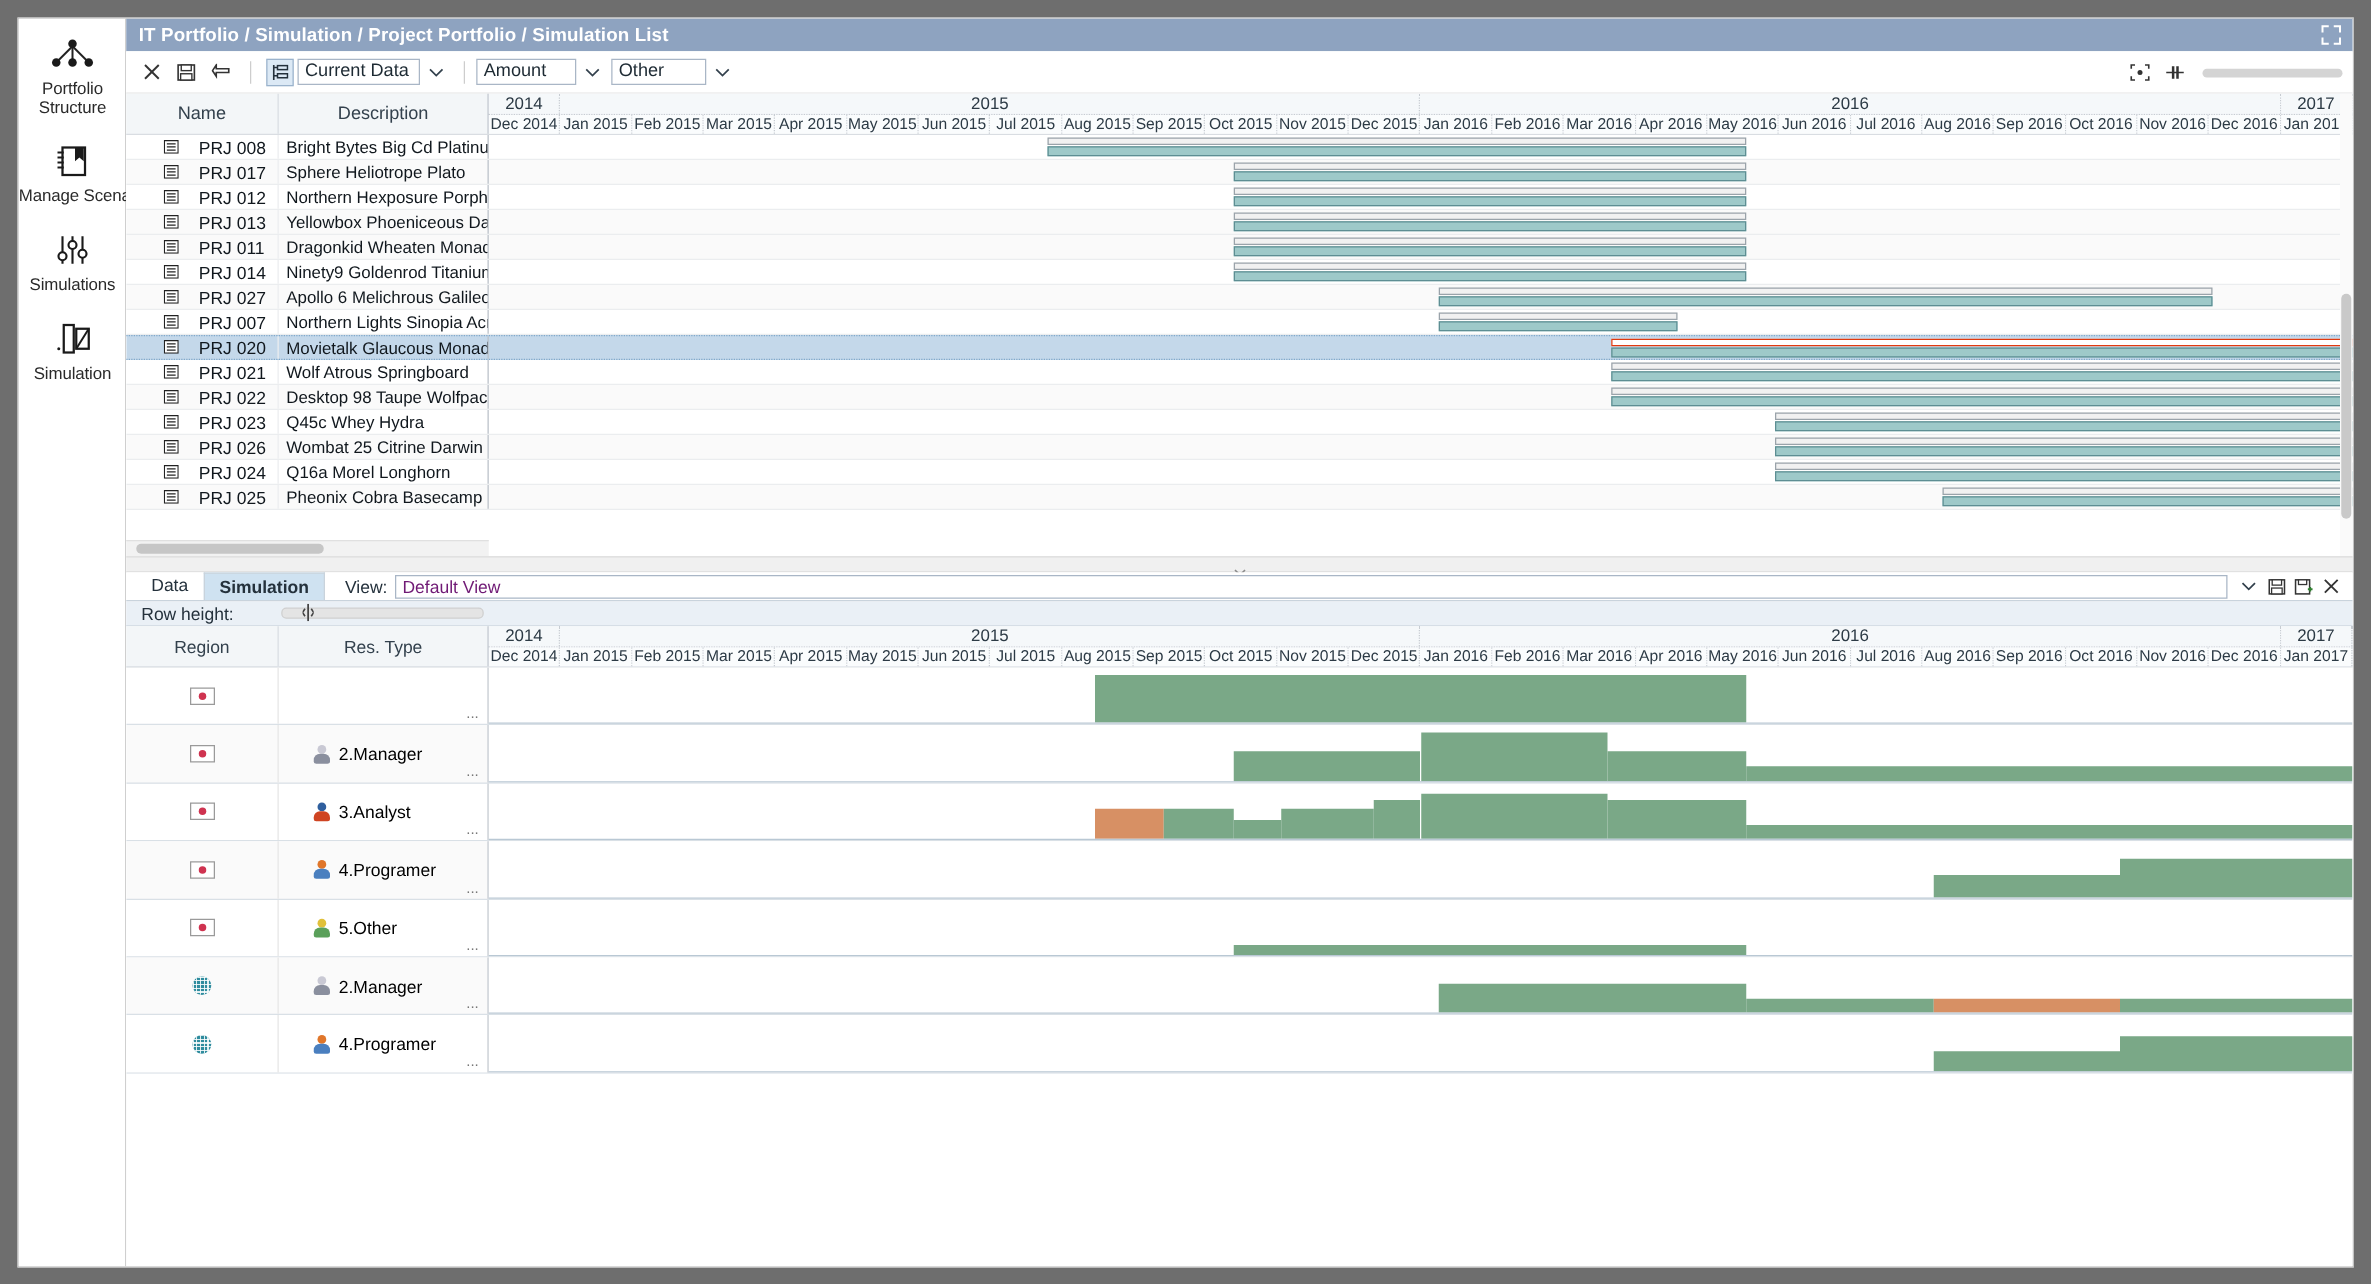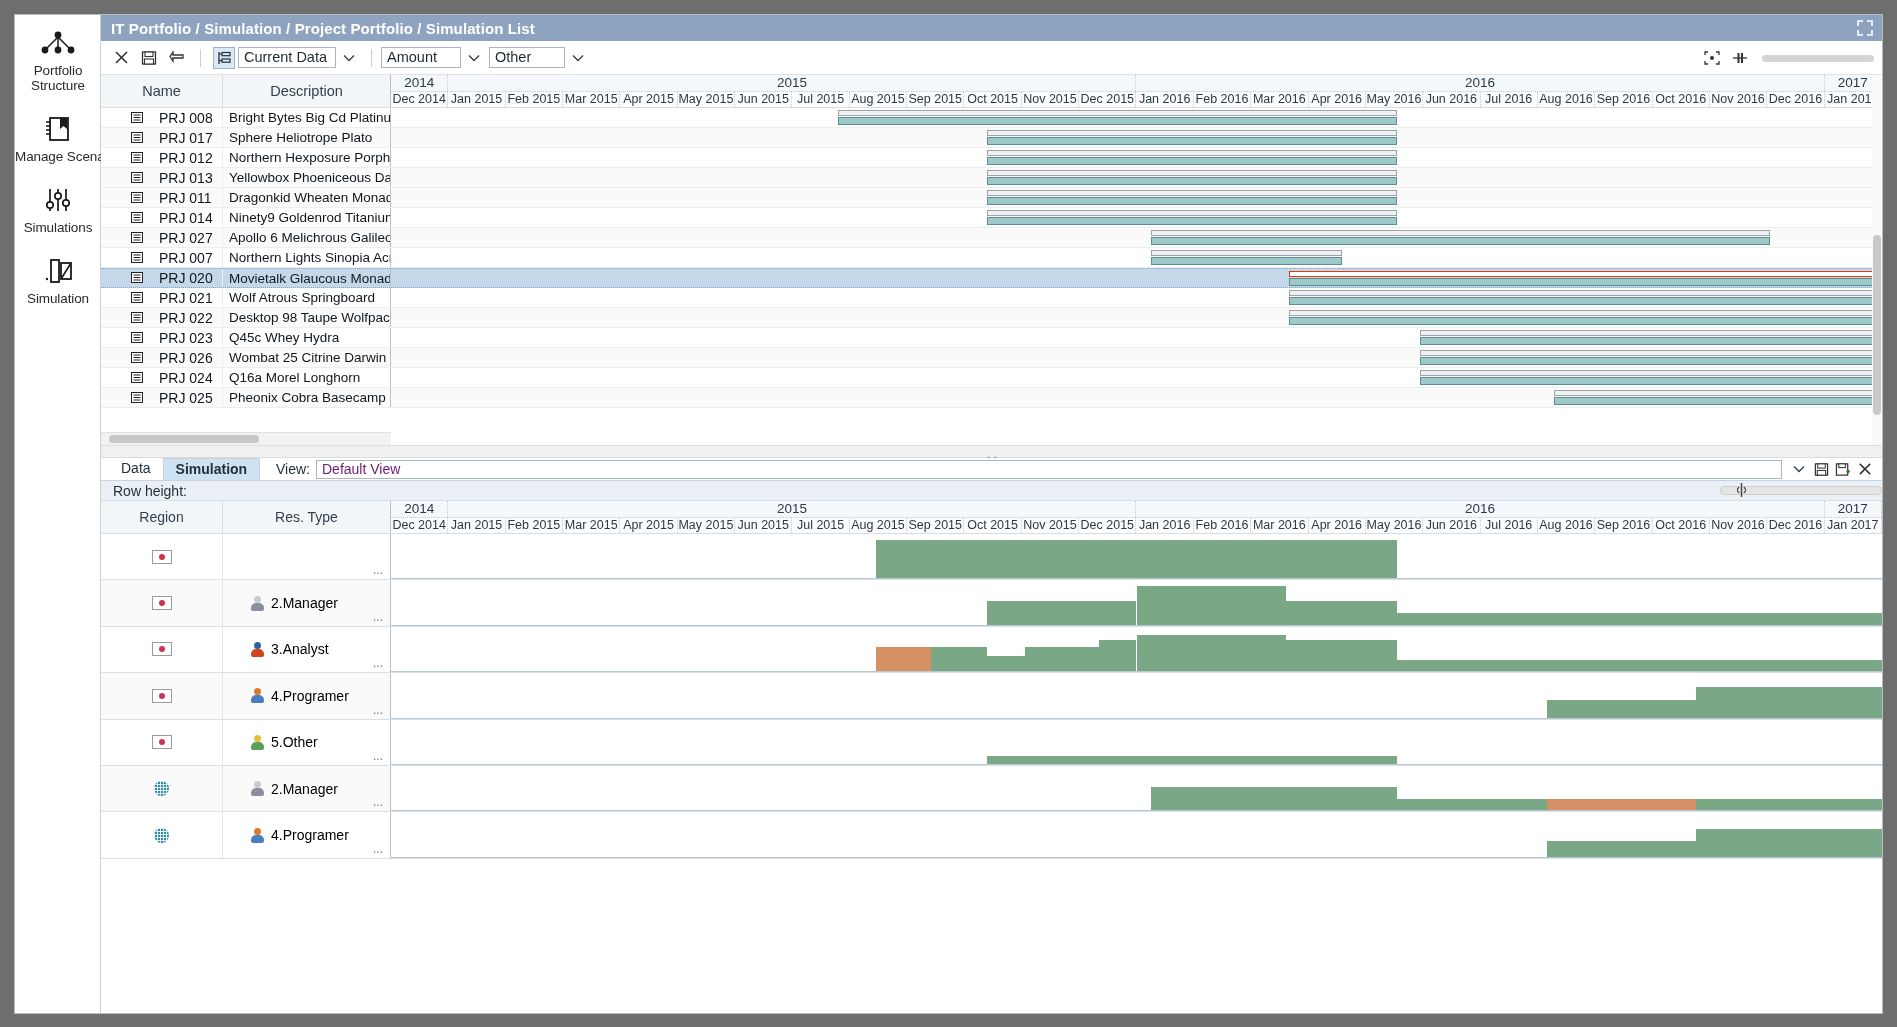--- a/index.html
+++ b/index.html
@@ -94,21 +94,21 @@
           border-bottom:1px solid #c9d3dc;}
   .tab{padding:2px 12px;font-size:14px;cursor:pointer;color:#24313c;}
   .tab.active{background:#cfe2f1;font-weight:bold;border:1px solid #c9d3dc;border-bottom:none;}
   .viewrow{position:absolute;left:175px;top:0;right:0;height:22px;display:flex;align-items:center;}
   .viewlabel{font-size:14px;color:#24313c;margin-right:6px;}
   .viewinput{flex:1;height:19px;border:1px solid #a9b6c6;background:#fff;font-size:14px;
              line-height:17px;padding:0 5px;box-sizing:border-box;color:#701a75;}
   .viewbtns{display:flex;align-items:center;padding-left:6px;padding-right:6px;}
   .viewbtns .b{width:22px;height:20px;display:flex;align-items:center;justify-content:center;cursor:pointer;}
   .rowheight{height:20px;display:flex;align-items:center;background:#eaf0f6;
-             border-bottom:1px solid #d6dee6;padding-left:12px;box-sizing:border-box;justify-content:space-between;}
+             border-bottom:1px solid #d6dee6;padding-left:12px;box-sizing:border-box;}
   .rowheight .lbl{font-size:14px;color:#24313c;width:86px;}
   .rh-track{position:relative;width:160px;height:7px;background:#e4e4e4;border:1px solid #cfcfcf;
             border-radius:4px;margin-left:26px;}
   .rh-thumb{position:absolute;left:16px;top:-4px;width:9px;height:14px;}
 
   .res-head{display:flex;height:32px;background:#f3f6f8;border-bottom:1px solid #d9dde2;}
   .col-region{width:122px;box-sizing:border-box;border-right:1px solid #d9dde2;
               display:flex;align-items:center;justify-content:center;font-size:14px;color:#33414d;}
   .col-restype{width:168px;box-sizing:border-box;border-right:1px solid #b9c0c7;
                display:flex;align-items:center;justify-content:center;font-size:14px;color:#33414d;}

